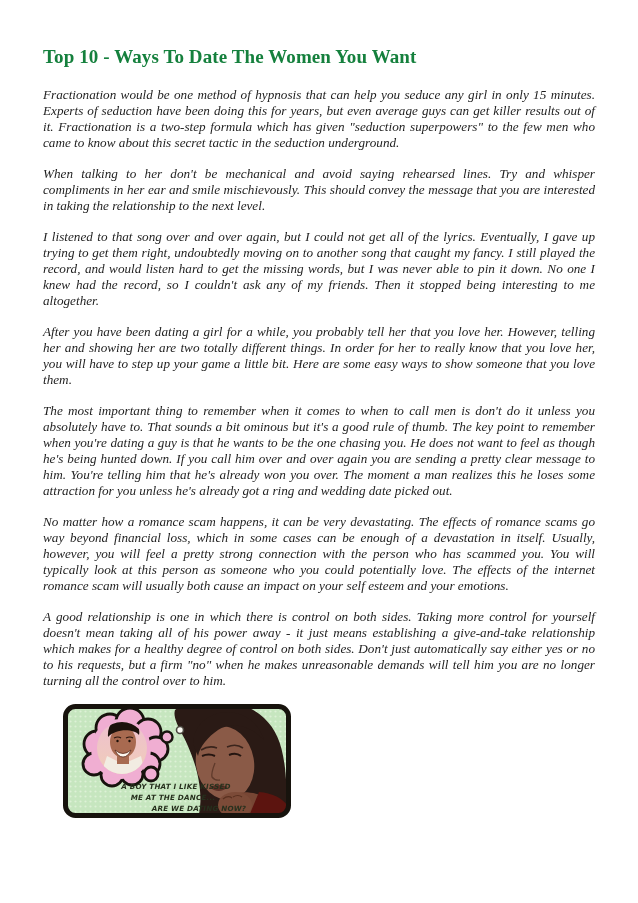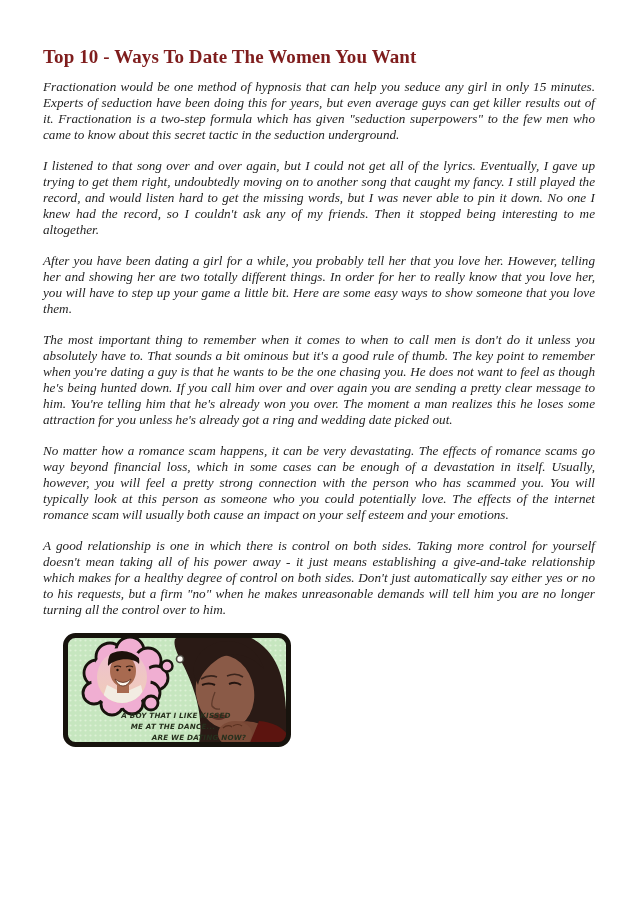--- a/index.html
+++ b/index.html
@@ -13,22 +13,22 @@
   .page {
     box-sizing: border-box;
     width: 638px; height: 903px;
     padding: 45px 43px 0 43px;
   }
   h1.doc-title {
     font-family: "Liberation Serif", serif;
     font-size: 19px;
     line-height: 23px;
     font-weight: bold;
-    color: #7f1d1d;
-    margin: 0 0 11px 0;
+    color: #15803d;
+    margin: 0 0 19px 0;
     letter-spacing: 0.1px;
   }
   p.body-para {
     font-size: 13.2px;
     line-height: 16px;
     margin: 0 0 15px 0;
     text-align: justify;
     color: #1e1e1e;
     font-style: italic;
   }
@@ -39,20 +39,21 @@
   svg { display: block; }
 </style>
 </head>
 <body>
 
 <div class="page">
 
   <h1 class="doc-title">Top 10 - Ways To Date The Women You Want</h1>
 
   <p class="body-para">Fractionation would be one method of hypnosis that can help you seduce any girl in only 15 minutes. Experts of seduction have been doing this for years, but even average guys can get killer results out of it. Fractionation is a two-step formula which has given "seduction superpowers" to the few men who came to know about this secret tactic in the seduction underground.</p>
+  <p class="body-para">When talking to her don't be mechanical and avoid saying rehearsed lines. Try and whisper compliments in her ear and smile mischievously. This should convey the message that you are interested in taking the relationship to the next level.</p>
   <p class="body-para">I listened to that song over and over again, but I could not get all of the lyrics. Eventually, I gave up trying to get them right, undoubtedly moving on to another song that caught my fancy. I still played the record, and would listen hard to get the missing words, but I was never able to pin it down. No one I knew had the record, so I couldn't ask any of my friends. Then it stopped being interesting to me altogether.</p>
   <p class="body-para">After you have been dating a girl for a while, you probably tell her that you love her. However, telling her and showing her are two totally different things. In order for her to really know that you love her, you will have to step up your game a little bit. Here are some easy ways to show someone that you love them.</p>
   <p class="body-para">The most important thing to remember when it comes to when to call men is don't do it unless you absolutely have to. That sounds a bit ominous but it's a good rule of thumb. The key point to remember when you're dating a guy is that he wants to be the one chasing you. He does not want to feel as though he's being hunted down. If you call him over and over again you are sending a pretty clear message to him. You're telling him that he's already won you over. The moment a man realizes this he loses some attraction for you unless he's already got a ring and wedding date picked out.</p>
   <p class="body-para">No matter how a romance scam happens, it can be very devastating. The effects of romance scams go way beyond financial loss, which in some cases can be enough of a devastation in itself. Usually, however, you will feel a pretty strong connection with the person who has scammed you. You will typically look at this person as someone who you could potentially love. The effects of the internet romance scam will usually both cause an impact on your self esteem and your emotions.</p>
   <p class="body-para">A good relationship is one in which there is control on both sides. Taking more control for yourself doesn't mean taking all of his power away - it just means establishing a give-and-take relationship which makes for a healthy degree of control on both sides. Don't just automatically say either yes or no to his requests, but a firm "no" when he makes unreasonable demands will tell him you are no longer turning all the control over to him.</p>
 
   <div class="figure-wrap">
     <svg viewBox="0 0 228 114" width="228" height="114">
       <defs>
         <pattern id="dots" width="5" height="5" patternUnits="userSpaceOnUse">

